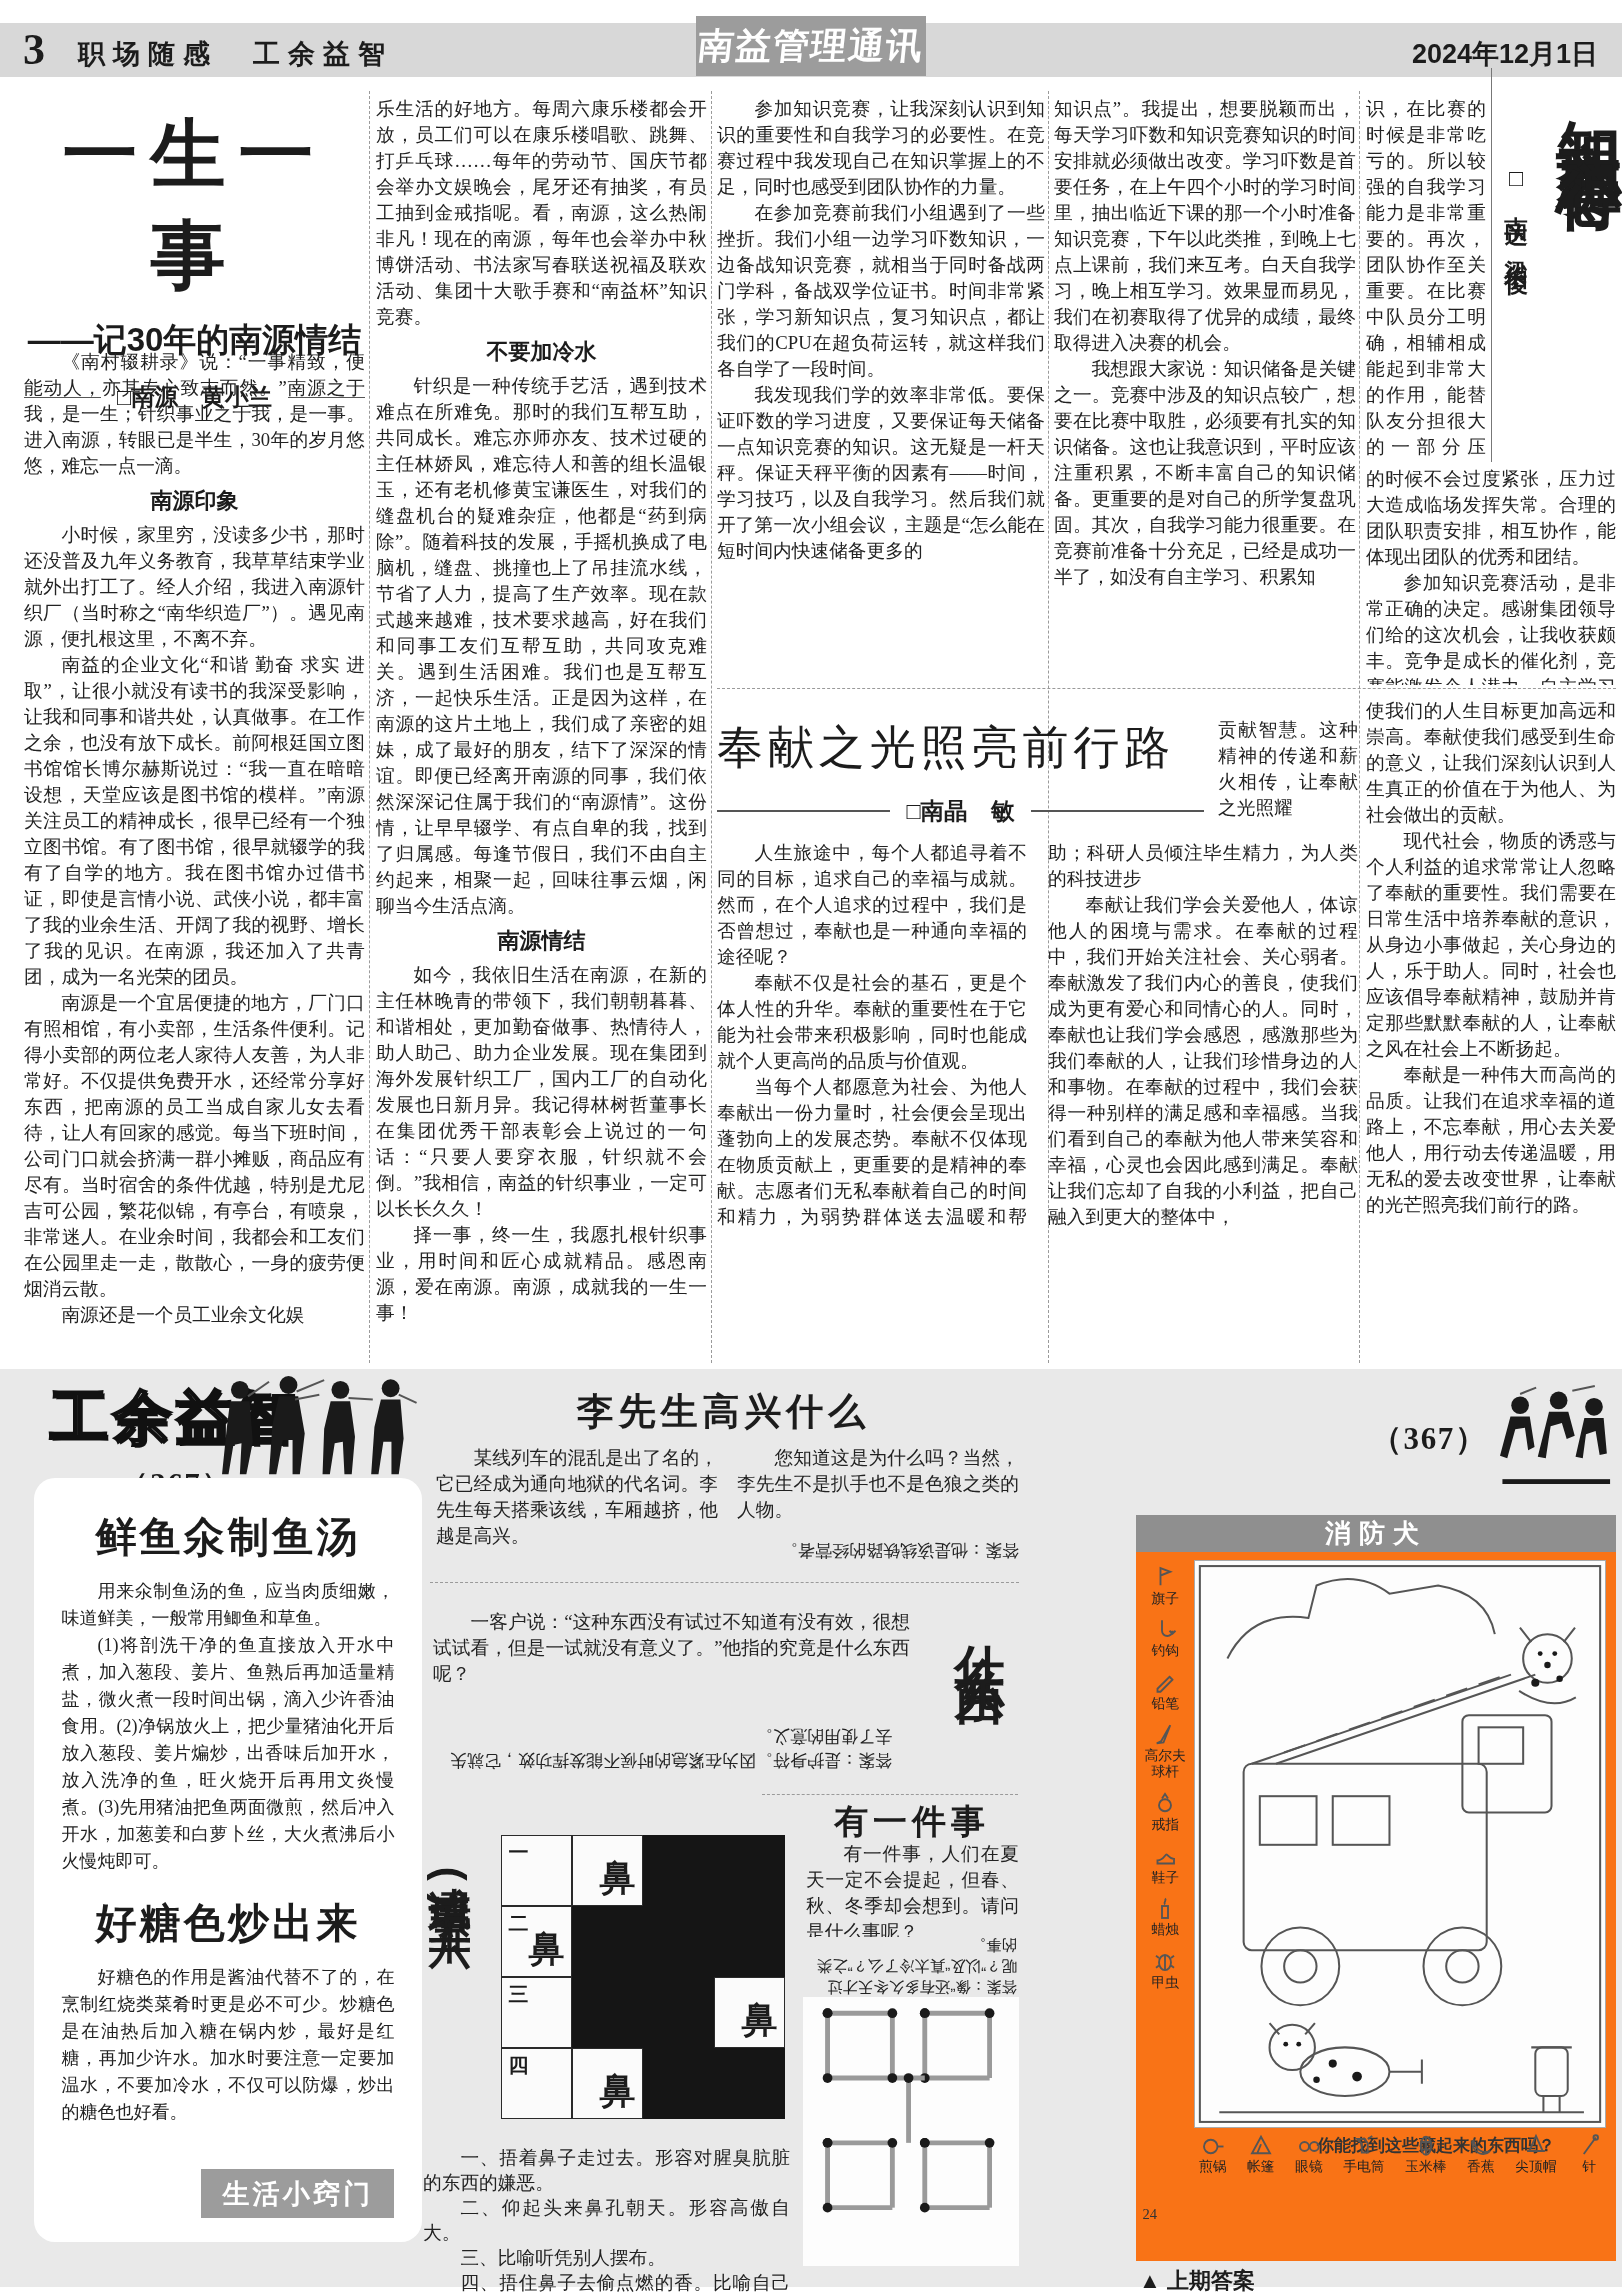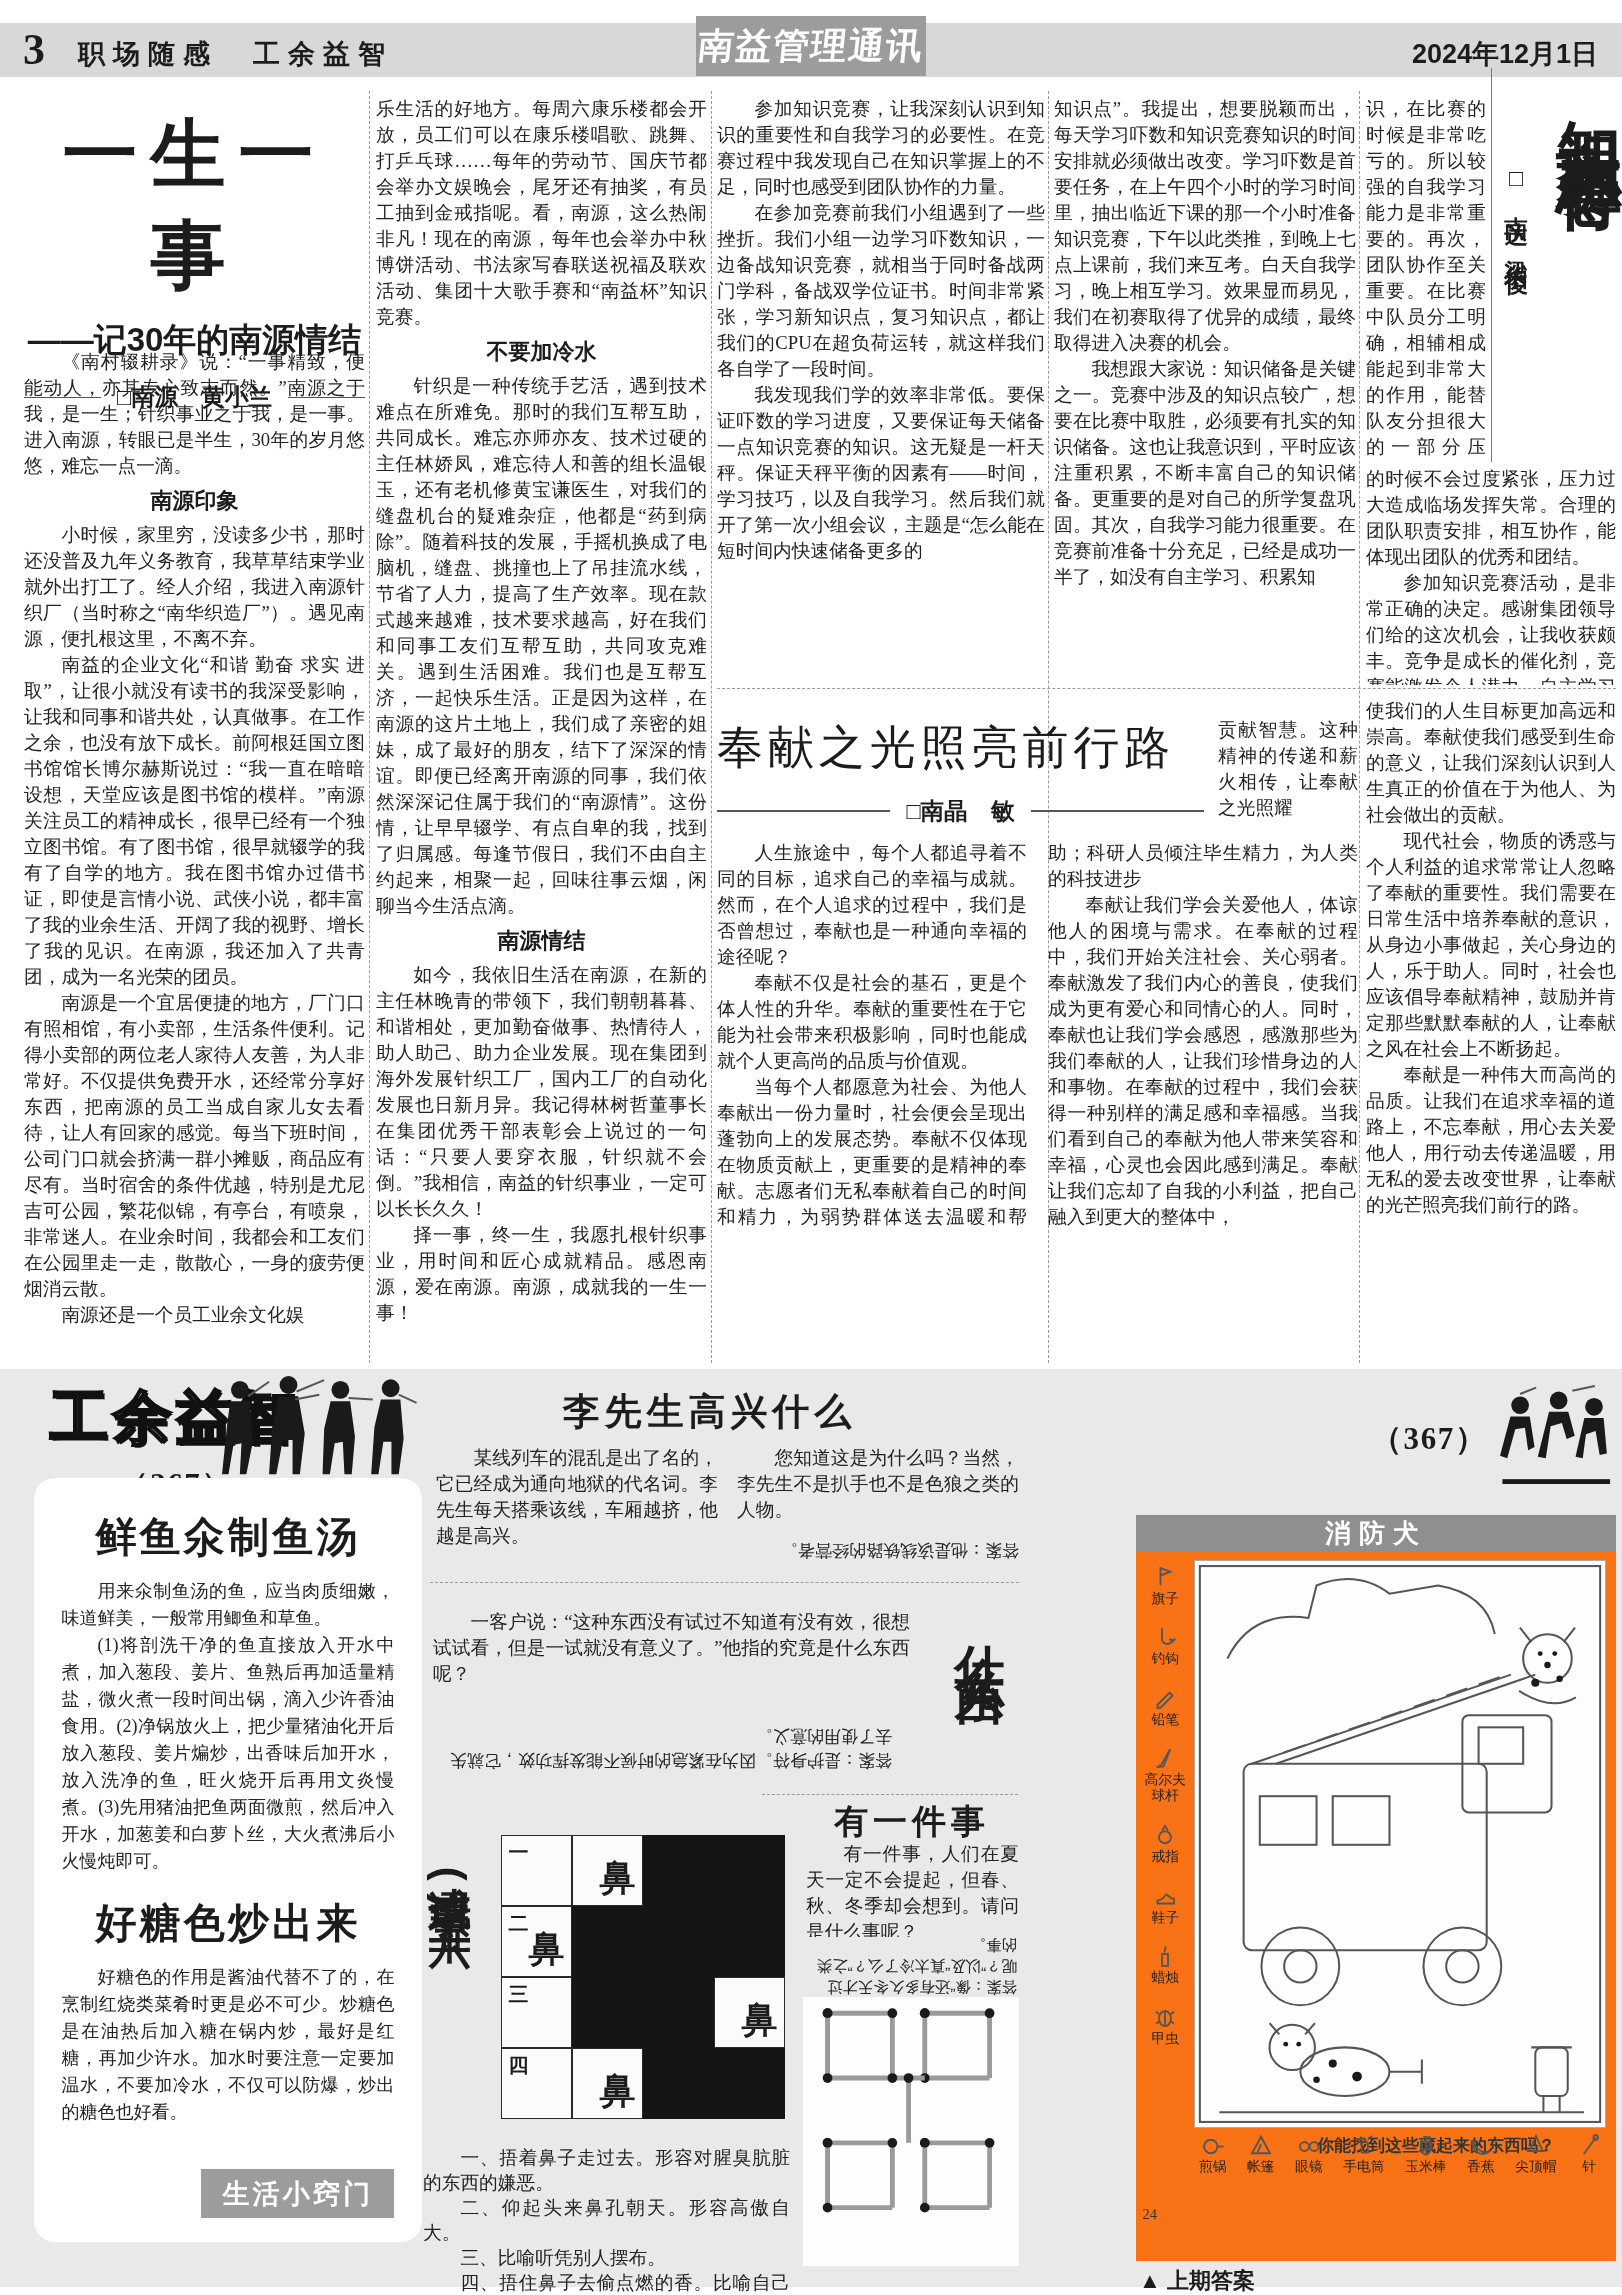--- a/index.html
+++ b/index.html
@@ -51,21 +51,21 @@
   .xwc{border:1.6px solid #2a2a2a;background:#fbfbfb;position:relative}
   .xwc.black{background:#151515;border-color:#151515}
   .xwl{position:absolute;top:3.2px;left:6.5px;font-size:20px;font-weight:bold}
   .xwch{position:absolute;bottom:1.6px;right:6.5px;font-size:36px;font-weight:bold}
   .clues .para{font-size:18.7px;line-height:25px}
   
   .panel{left:1136px;top:1515px;width:480px;height:746px;background:#f97316}
   .panelhead{height:37px;background:#8f8f8f;color:#fff;display:flex;align-items:center;justify-content:center;
              font-size:26px;font-weight:900;font-family:"Liberation Sans",sans-serif;letter-spacing:8px}
   .inner{position:absolute;left:58px;top:45px;width:412px;height:568px;background:#fdfdfd;border:0.8px solid #aaa}
-  .fd-left{position:absolute;left:3.2px;top:50px;width:52px;display:flex;flex-direction:column;gap:19px;align-items:center}
+  .fd-left{position:absolute;left:3.2px;top:50px;width:52px;display:flex;flex-direction:column;gap:11px;align-items:center}
   .fd-bottom{position:absolute;left:58px;top:618px;width:412px;display:flex;justify-content:space-between;padding:0 4.9px}
   .fd-item{display:flex;flex-direction:column;align-items:center;gap:1.6px}
   .fd-item .lbl{font-size:13.8px;color:#222;text-align:center;line-height:16px}
   .fd-q{position:absolute;left:122px;top:573px;width:349px;font-size:17px;font-weight:bold;color:#333;font-family:"Liberation Sans",sans-serif}
   .fd-num{position:absolute;left:6.5px;top:691px;font-size:14.6px;color:#333}
   .prev-ans{left:1139px;top:2266px;font-size:22px;font-weight:900;font-family:"Liberation Sans",sans-serif}
   .wp-badge{left:1371px;top:1374px;width:245px;height:130px;display:flex;align-items:center;gap:8px}
   .wp-title{font-size:47px;font-weight:900;font-family:"Liberation Sans",sans-serif;letter-spacing:1.6px}
   svg .ln{stroke:#555;stroke-width:2.5;fill:none}
   svg .fl{fill:#1a1a1a}
@@ -194,21 +194,21 @@
         <p class="para">用来氽制鱼汤的鱼，应当肉质细嫩，味道鲜美，一般常用鲫鱼和草鱼。</p>
         <p class="para">(1)将剖洗干净的鱼直接放入开水中煮，加入葱段、姜片、鱼熟后再加适量精盐，微火煮一段时间出锅，滴入少许香油食用。(2)净锅放火上，把少量猪油化开后放入葱段、姜片煸炒，出香味后加开水，放入洗净的鱼，旺火烧开后再用文炎慢煮。(3)先用猪油把鱼两面微煎，然后冲入开水，加葱姜和白萝卜丝，大火煮沸后小火慢炖即可。</p>
       </div>
     <div class="cardtitle" style="margin-top:21px">好糖色炒出来</div>
     <div>
         <p class="para">好糖色的作用是酱油代替不了的，在烹制红烧类菜肴时更是必不可少。炒糖色是在油热后加入糖在锅内炒，最好是红糖，再加少许水。加水时要注意一定要加温水，不要加冷水，不仅可以防爆，炒出的糖色也好看。</p>
       </div>
     <div class="tag">生活小窍门</div>
   </div>
 
-  <div class="abs t-mid" style="left:416px;top:1387px;width:587px">李先生高兴什么</div>
+  <div class="abs t-mid" style="left:430px;top:1387px;width:587px">李先生高兴什么</div>
   <div class="abs col" style="left:436px;top:1445px;width:282px;height:130px">
       <p class="para">某线列车的混乱是出了名的，它已经成为通向地狱的代名词。李先生每天搭乘该线，车厢越挤，他越是高兴。</p>
     </div>
   <div class="abs col" style="left:737px;top:1445px;width:282px;height:97px">
       <p class="para">您知道这是为什么吗？当然，李先生不是扒手也不是色狼之类的人物。</p>
     </div>
   <div class="abs ans" style="left:568px;top:1538px;width:451px">答案：他是该线铁路的经营者。</div>
   <div class="abs dashh" style="left:430px;top:1582px;width:589px"></div>
 
   <div class="abs col" style="left:433px;top:1609px;width:477px;height:105px">

